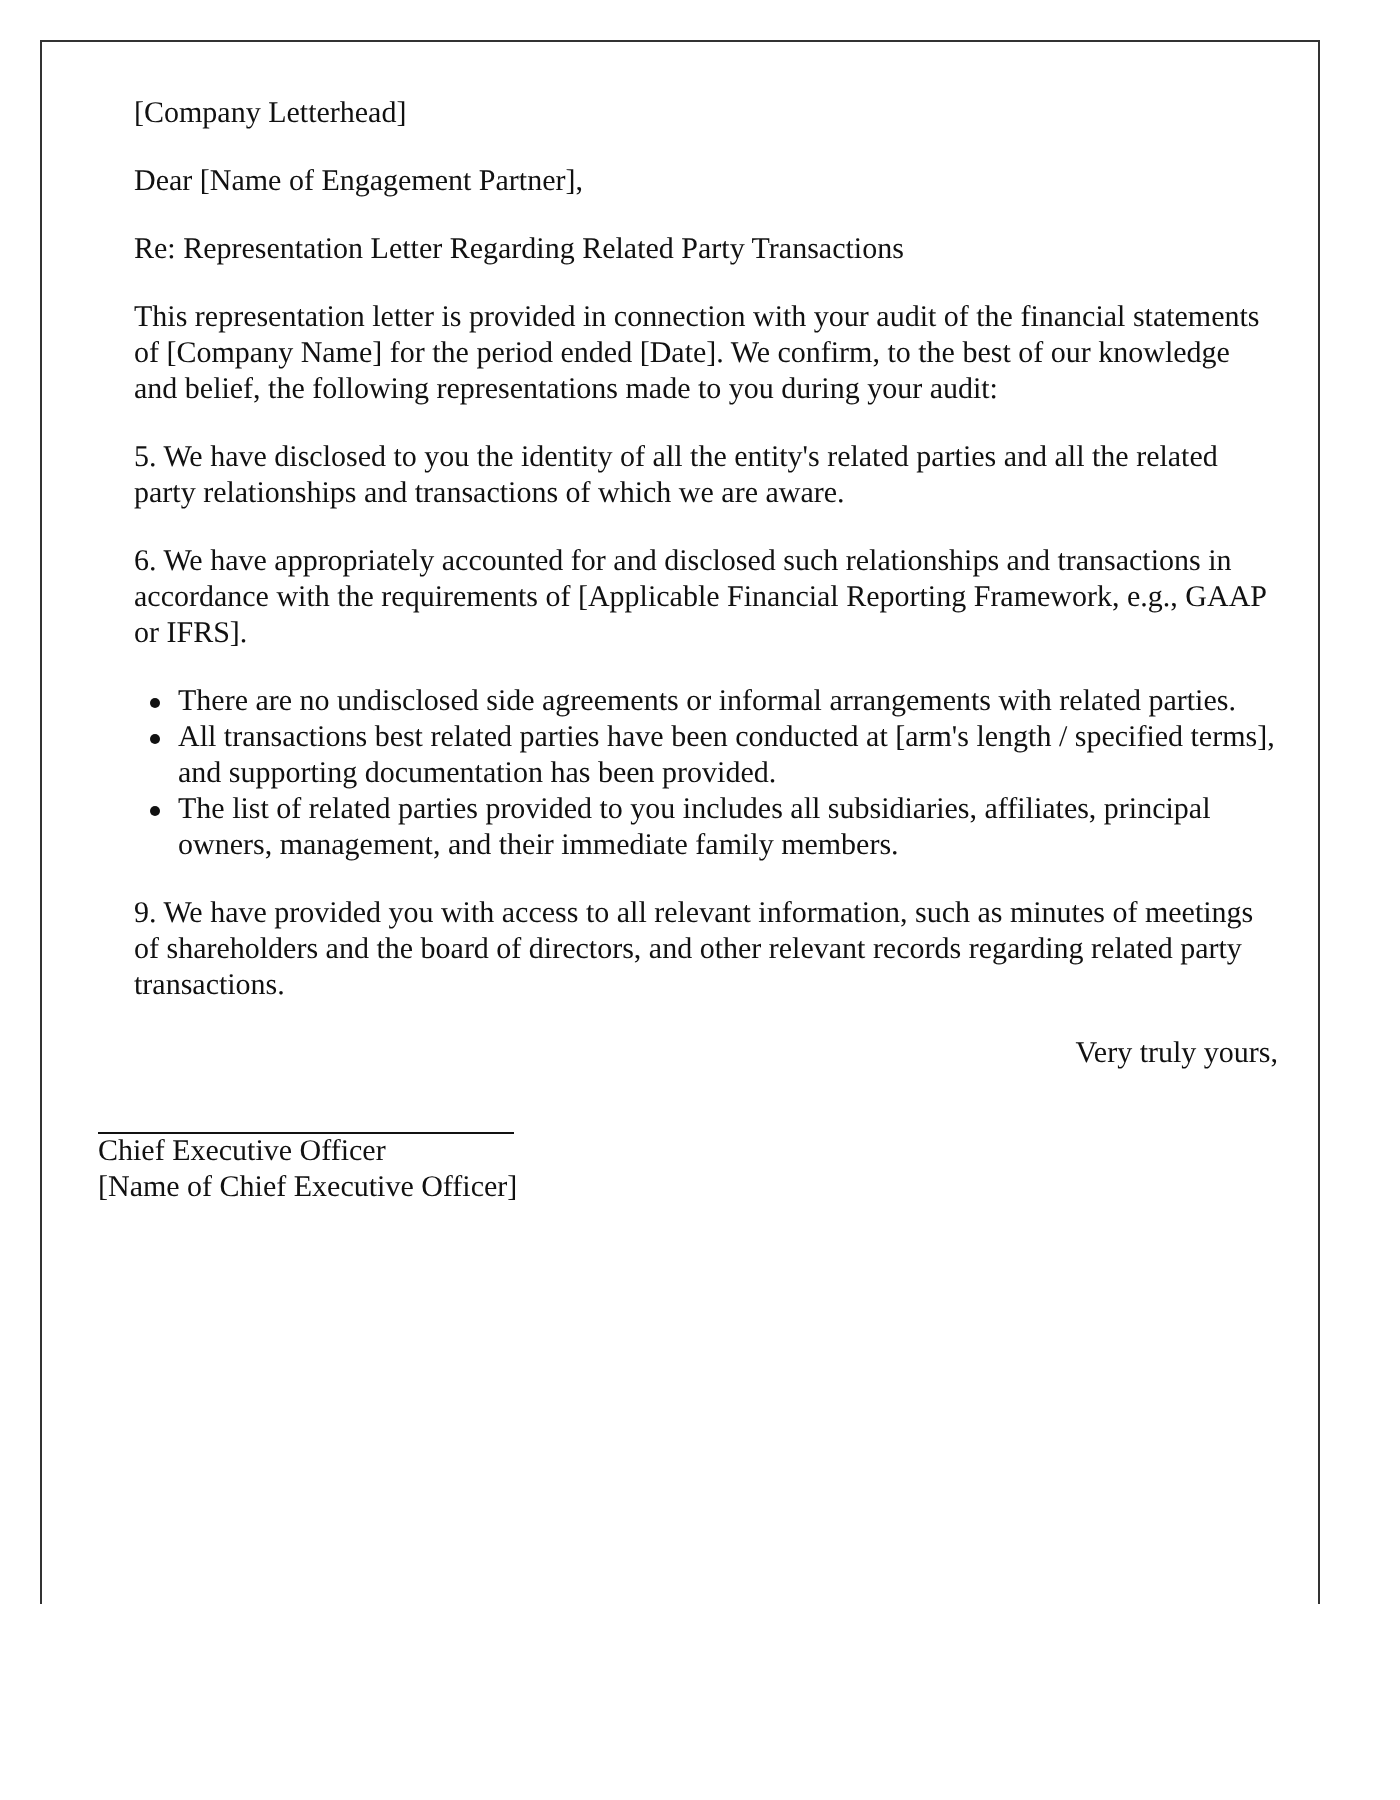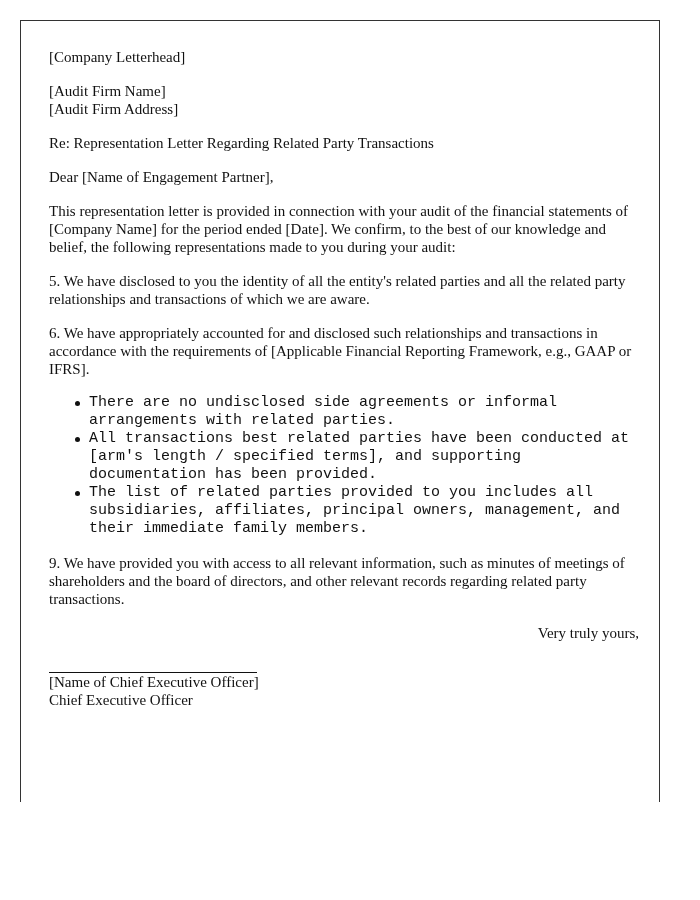--- a/index.html
+++ b/index.html
@@ -16,23 +16,23 @@
     }
     .content {
       position: absolute;
       left: 28px; top: 27px;
       width: 590px;
       font-family: "Liberation Serif", "DejaVu Serif", serif;
       font-size: 15px;
       line-height: 18px;
       color: #111;
     }
-    p { margin: 0 0 16px 0; }
+    p { margin: 0 0 16px 18px; }
     .ul { margin: 0 0 16px 0; padding-left: 40px; list-style: none; }
-    .ul li { position: relative; margin: 0; font-family: Liberation Mono, monospace; }
+    .ul li { position: relative; margin: 0; }
     .ul li::before {
       content: "";
       position: absolute;
       left: -14px; top: 7px;
       width: 5px; height: 5px;
       border-radius: 50%;
       background: #111;
     }
     .sig-line {
       width: 208px;
@@ -42,35 +42,31 @@
     }
     .closing { margin-bottom: 0; text-align: right; }
     .block-lines p { margin: 0; }
   </style>
 </head>
 <body>
 
 <div class="page">
   <div class="content">
     <p>[Company Letterhead]</p>
-    <div class="block-lines" style="margin-bottom:16px;">
-      <p>[Audit Firm Name]</p>
-      <p>[Audit Firm Address]</p>
-    </div>
+    <p>Dear [Name of Engagement Partner],</p>
     <p>Re: Representation Letter Regarding Related Party Transactions</p>
-    <p>Dear [Name of Engagement Partner],</p>
     <p>This representation letter is provided in connection with your audit of the financial statements of [Company Name] for the period ended [Date]. We confirm, to the best of our knowledge and belief, the following representations made to you during your audit:</p>
     <p>5. We have disclosed to you the identity of all the entity's related parties and all the related party relationships and transactions of which we are aware.</p>
     <p>6. We have appropriately accounted for and disclosed such relationships and transactions in accordance with the requirements of [Applicable Financial Reporting Framework, e.g., GAAP or IFRS].</p>
     <ul class="ul">
       <li>There are no undisclosed side agreements or informal arrangements with related parties.</li>
       <li>All transactions best related parties have been conducted at [arm's length / specified terms], and supporting documentation has been provided.</li>
       <li>The list of related parties provided to you includes all subsidiaries, affiliates, principal owners, management, and their immediate family members.</li>
     </ul>
     <p>9. We have provided you with access to all relevant information, such as minutes of meetings of shareholders and the board of directors, and other relevant records regarding related party transactions.</p>
     <p class="closing">Very truly yours,</p>
     <div class="sig-line"></div>
     <div class="block-lines">
+      <p>Chief Executive Officer</p>
       <p>[Name of Chief Executive Officer]</p>
-      <p>Chief Executive Officer</p>
     </div>
   </div>
 </div>
 
 </body></html>

